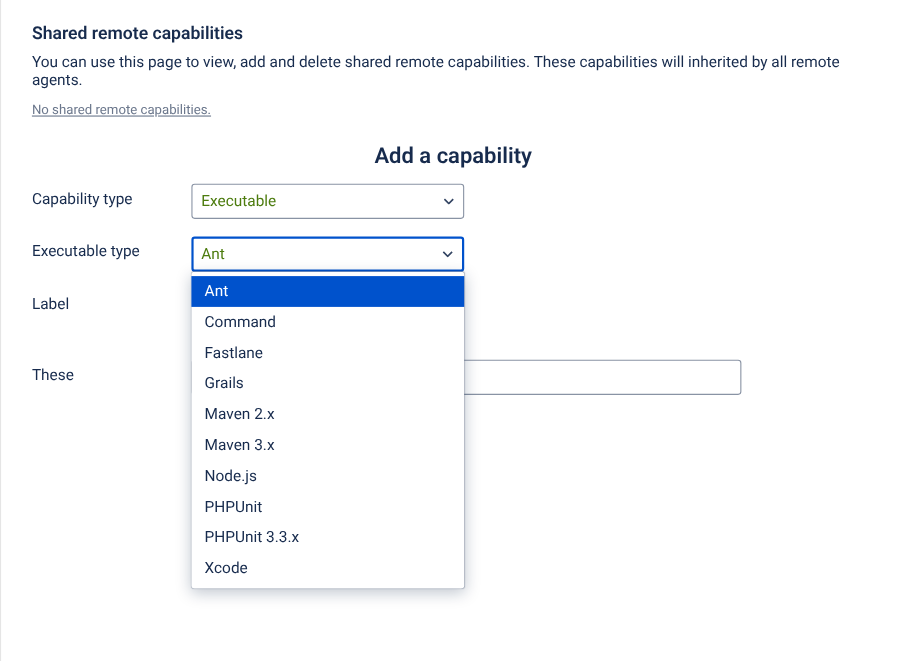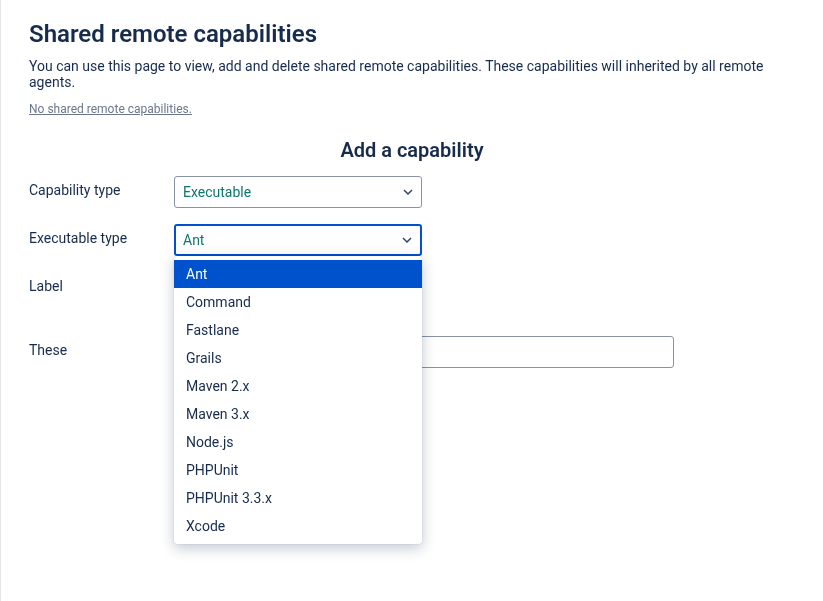--- a/index.html
+++ b/index.html
@@ -8,21 +8,21 @@
       background: #fff;
       width: 823px;
       height: 601px;
       position: relative;
       border-left: 1px solid #e5e5e5;
       overflow: hidden;
     }
     .container { padding: 20px 28px; }
     .page-title {
       color: #172b4d;
-      font-size: 24px;
+      font-size: 16px;
       font-weight: 600;
       margin-bottom: 10px;
     }
     .page-desc {
       color: #172b4d;
       font-size: 14px;
       margin-bottom: 12px;
     }
     .no-caps {
       color: #6b778c;
@@ -57,21 +57,21 @@
       position: relative;
     }
     .select-control {
       width: 100%;
       height: 32px;
       border: 1px solid #8993a4;
       border-radius: 3px;
       background: #fff;
       padding: 0 28px 0 8px;
       font-size: 14px;
-      color: #0f766e;
+      color: #4d7c0f;
       display: flex;
       align-items: center;
       cursor: pointer;
       position: relative;
     }
     .select-control.active {
       border: 2px solid #0052cc;
       padding: 0 27px 0 7px;
     }
     .chevron {

